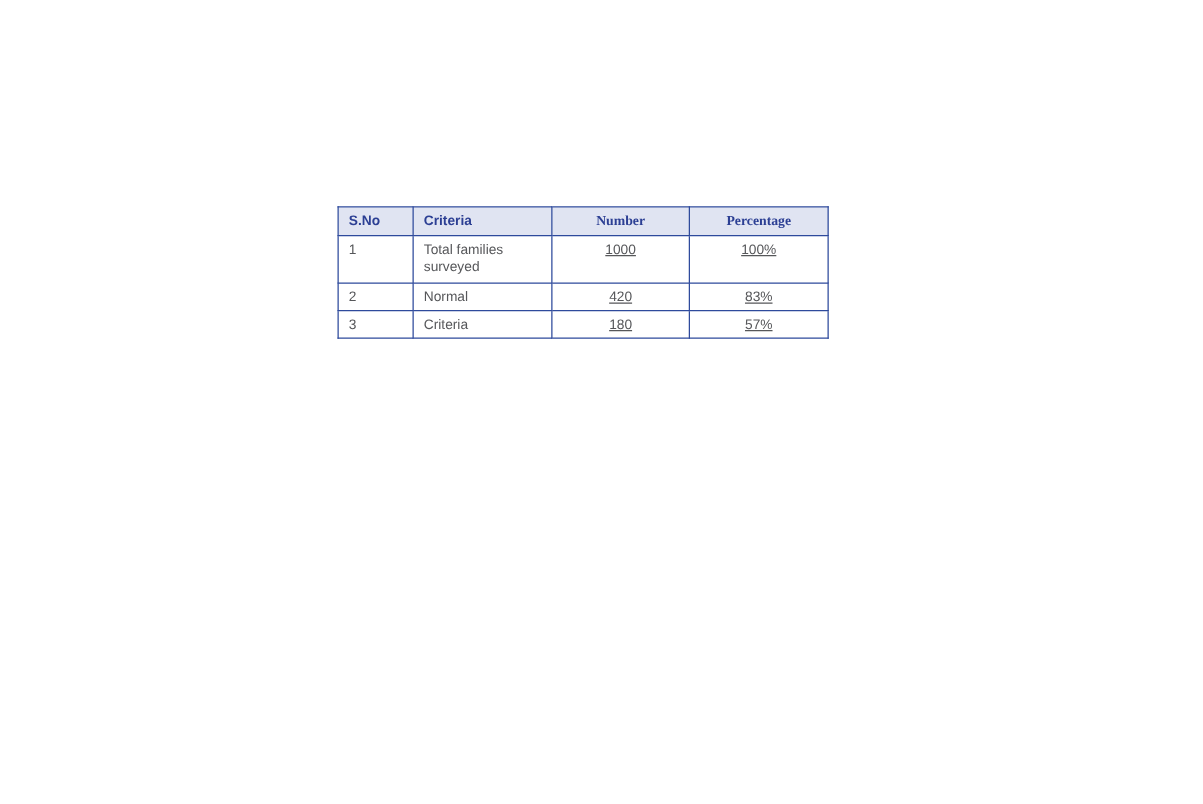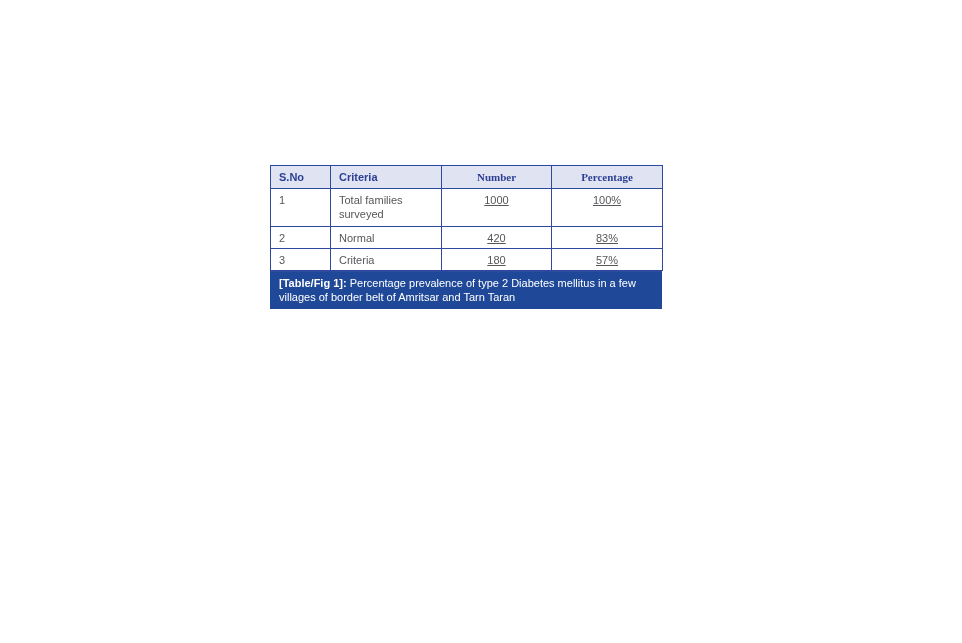--- a/index.html
+++ b/index.html
@@ -109,18 +109,15 @@
         </tr>
         <tr class="row-normal">
           <td>3</td>
           <td>Criteria</td>
           <td class="center">180</td>
           <td class="center">57%</td>
         </tr>
       </tbody>
     </table>
 
-    <div class="caption-band">
-      <span class="caption-label">[Table/Fig 1]:</span><span> Percentage prevalence of type 2 Diabetes mellitus in a few villages of border belt of Amritsar and Tarn Taran</span>
-    </div>
 
   </div>
 </div>
 
 </body></html>

